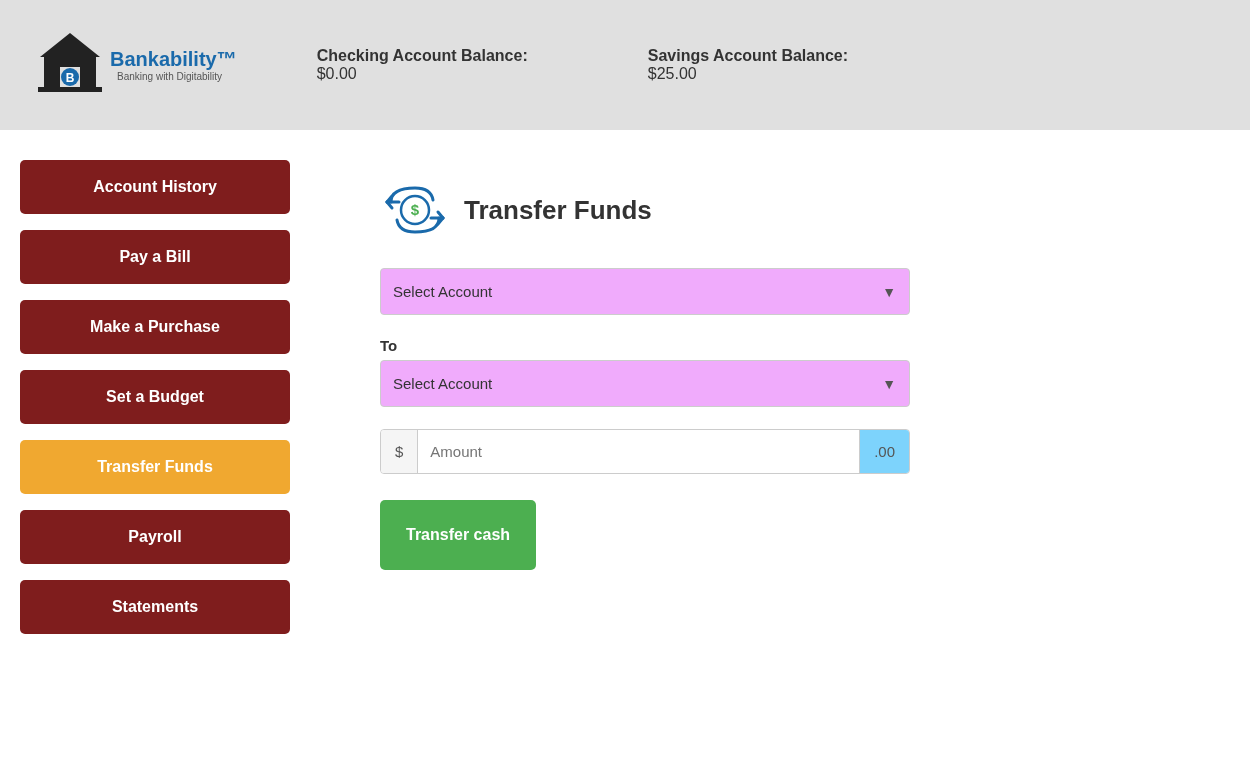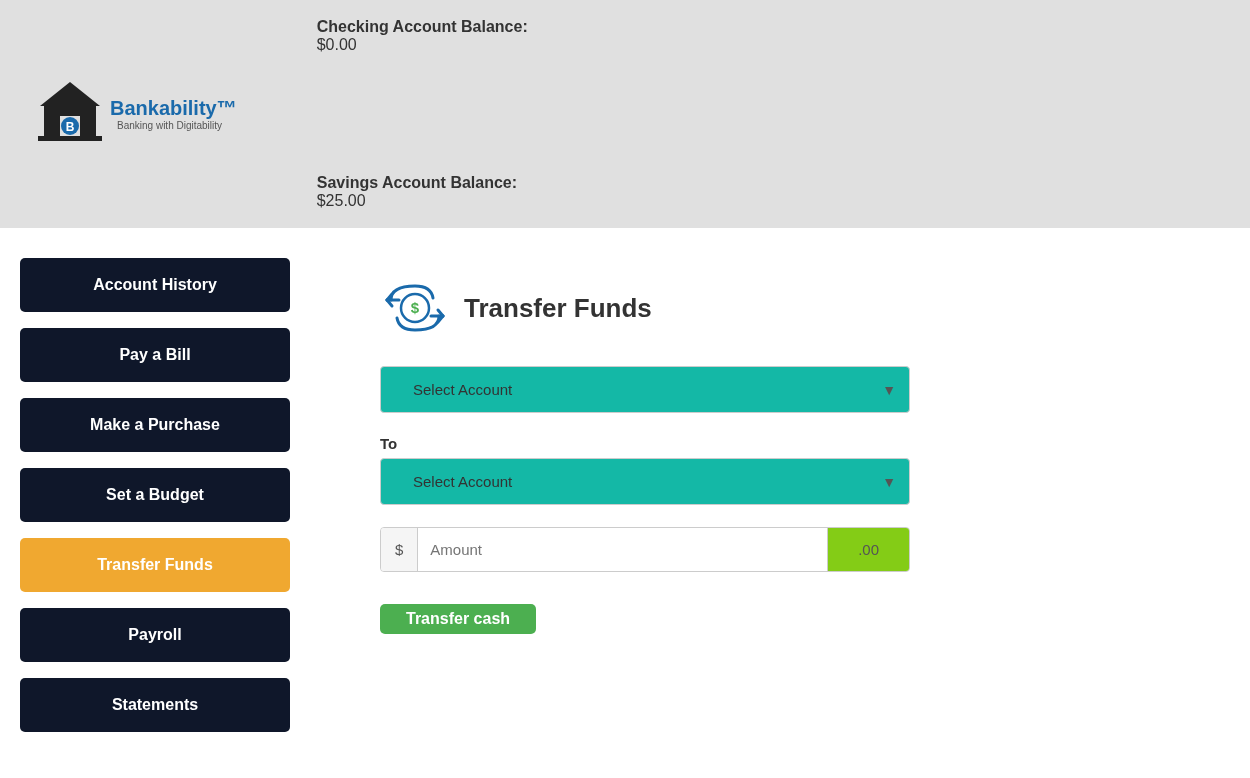--- a/index.html
+++ b/index.html
@@ -37,21 +37,20 @@
     }
     .logo-tagline {
       font-size: 10px;
       color: #555;
       padding-left: 7px;
     }
     .balance-area {
       display: flex;
       gap: 120px;
       align-items: flex-start;
-      flex-direction: column;
     }
     .balance-item {
       display: flex;
       flex-direction: column;
     }
     .balance-label {
       font-size: 16px;
       font-weight: bold;
       color: #333;
     }
@@ -78,21 +77,21 @@
       padding: 18px 10px;
       border: none;
       border-radius: 5px;
       font-size: 16px;
       font-weight: bold;
       color: #fff;
       cursor: pointer;
       width: 270px;
       text-align: center;
     }
-    .sidebar-btn.blue { background: #0f172a; }
+    .sidebar-btn.blue { background: #7f1d1d; }
     .sidebar-btn.orange { background: #f0a830; }
 
     
     .content-area {
       flex: 1;
       padding: 20px 30px;
     }
 
     
     .transfer-header {
@@ -123,27 +122,27 @@
       color: #333;
       margin-bottom: 6px;
       display: block;
     }
     .select-wrapper {
       position: relative;
       width: 530px;
     }
     .form-select {
       width: 100%;
-      padding: 14px 32px;
+      padding: 14px 12px;
       font-size: 15px;
       color: #333;
       border: 1px solid #ccc;
       border-radius: 4px;
       appearance: none;
-      background: #14b8a6;
+      background: #f0abfc;
       cursor: pointer;
       outline: none;
     }
     .select-chevron {
       position: absolute;
       right: 14px;
       top: 50%;
       transform: translateY(-50%);
       pointer-events: none;
       font-size: 14px;
@@ -167,37 +166,37 @@
     }
     .amount-input {
       flex: 1;
       border: none;
       outline: none;
       padding: 13px 12px;
       font-size: 15px;
       color: #aaa;
     }
     .amount-suffix {
-      background: #84cc16;
+      background: #7dd3fc;
       border-left: 1px solid #ccc;
-      padding: 13px 30px;
+      padding: 13px 14px;
       font-size: 15px;
       color: #555;
     }
 
     .transfer-cash-btn {
       background: #4caf50;
       color: #fff;
       border: none;
       border-radius: 5px;
-      padding: 6px 26px;
+      padding: 26px 26px;
       font-size: 16px;
       font-weight: bold;
       cursor: pointer;
-      margin-top: 10px;
+      margin-top: 4px;
     }
   </style>
 </head>
 <body>
 
 <header class="header">
   <div class="logo-area">
 
     <svg class="logo-icon" viewBox="0 0 80 80" xmlns="http://www.w3.org/2000/svg">
 

